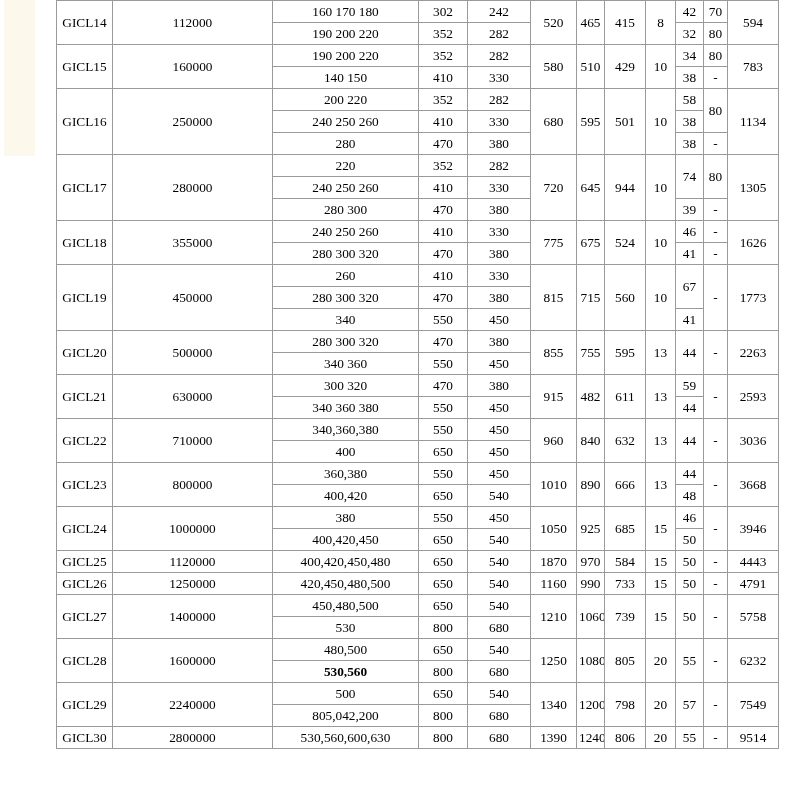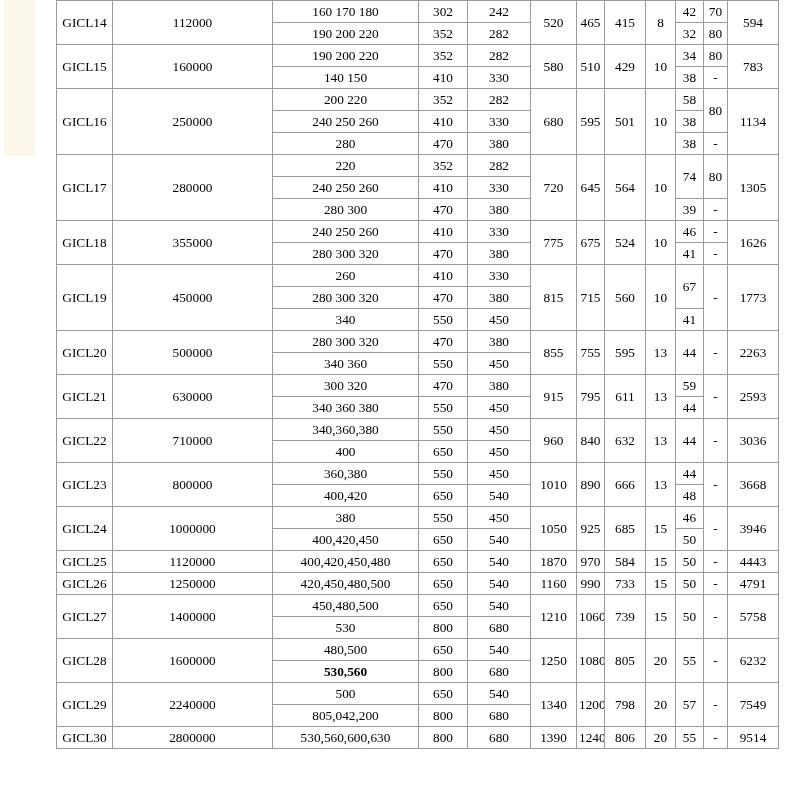--- a/index.html
+++ b/index.html
@@ -165,21 +165,21 @@
           <td>-</td>
         </tr>
         <tr>
           <td rowspan="3">GICL17</td>
           <td rowspan="3">280000</td>
           <td>220</td>
           <td>352</td>
           <td>282</td>
           <td rowspan="3">720</td>
           <td rowspan="3">645</td>
-          <td rowspan="3">564</td>
+          <td rowspan="3">944</td>
           <td rowspan="3">10</td>
           <td rowspan="2">74</td>
           <td rowspan="2">80</td>
           <td rowspan="3">1305</td>
         </tr>
         <tr>
           <td>240 250 260</td>
           <td>410</td>
           <td>330</td>
         </tr>
@@ -255,21 +255,21 @@
           <td>550</td>
           <td>450</td>
         </tr>
         <tr>
           <td rowspan="2">GICL21</td>
           <td rowspan="2">630000</td>
           <td>300 320</td>
           <td>470</td>
           <td>380</td>
           <td rowspan="2">915</td>
-          <td rowspan="2">795</td>
+          <td rowspan="2">482</td>
           <td rowspan="2">611</td>
           <td rowspan="2">13</td>
           <td>59</td>
           <td rowspan="2">-</td>
           <td rowspan="2">2593</td>
         </tr>
         <tr>
           <td>340 360 380</td>
           <td>550</td>
           <td>450</td>

